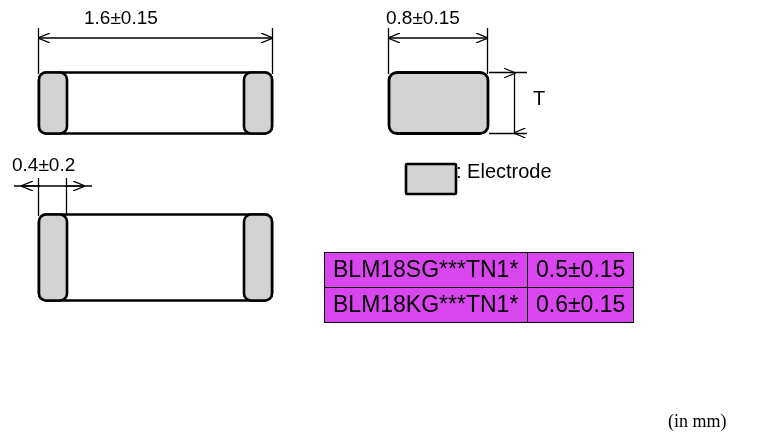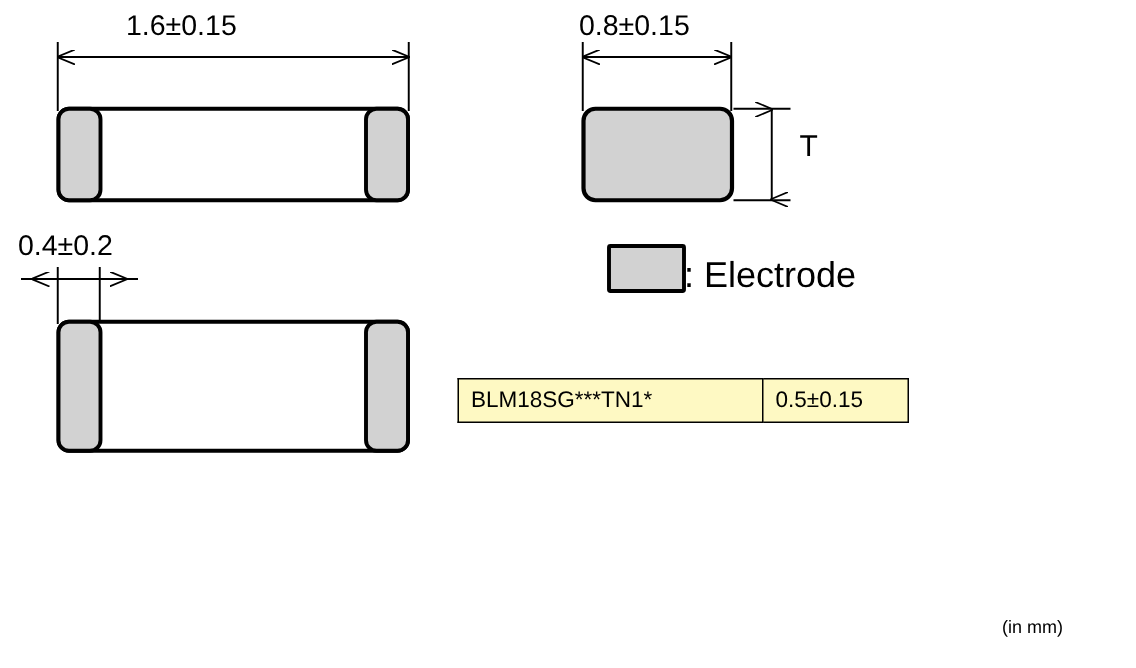--- a/index.html
+++ b/index.html
@@ -35,40 +35,40 @@
     color: #000000;
     white-space: nowrap;
     line-height: 1;
   }
   #dim-length-label { left: 84px; top: 8px; }
   #dim-width-label  { left: 386px; top: 8px; }
   #dim-band-label   { left: 12px; top: 155px; }
   #dim-thickness-label { left: 533px; top: 88px; font-size: 20px; }
   #legend-label {
     position: absolute;
-    left: 456px; top: 170px;
-    font-size: 24px;
+    left: 456px; top: 160px;
+    font-size: 20px;
     font-family: "Liberation Sans", sans-serif;
     white-space: nowrap;
   }
   #units-note {
     position: absolute;
     left: 668px; top: 411px;
-    font-size: 12px;
-    font-family: Liberation Sans, sans-serif;
+    font-size: 18px;
+    font-family: Liberation Serif, serif;
     white-space: nowrap;
   }
   table.spec {
     position: absolute;
-    left: 305px;
+    left: 324px;
     top: 252px;
     border-collapse: collapse;
     font-family: "Liberation Sans", sans-serif;
-    font-size: 15px;
-    background: #fef9c3;
+    font-size: 23px;
+    background: #d946ef;
   }
   table.spec td {
     border: 1.6px solid #000000;
     padding: 3px 8px 4px 8px;
     height: 21px;
     white-space: nowrap;
     color: #000000;
   }
   table.spec td.part { width: 186px; text-align: left; }
   table.spec td.val  { width: 80px; text-align: left; }
@@ -147,18 +147,22 @@
   <div class="dim-text" id="dim-thickness-label">T</div>
 
   <div id="legend-label">: Electrode</div>
 
   <table class="spec">
     <tbody>
       <tr>
         <td class="part">BLM18SG***TN1*</td>
         <td class="val">0.5±0.15</td>
       </tr>
+      <tr>
+        <td class="part">BLM18KG***TN1*</td>
+        <td class="val">0.6±0.15</td>
+      </tr>
     </tbody>
   </table>
 
   <div id="units-note">(in mm)</div>
 
 </div>
 
 </body></html>

